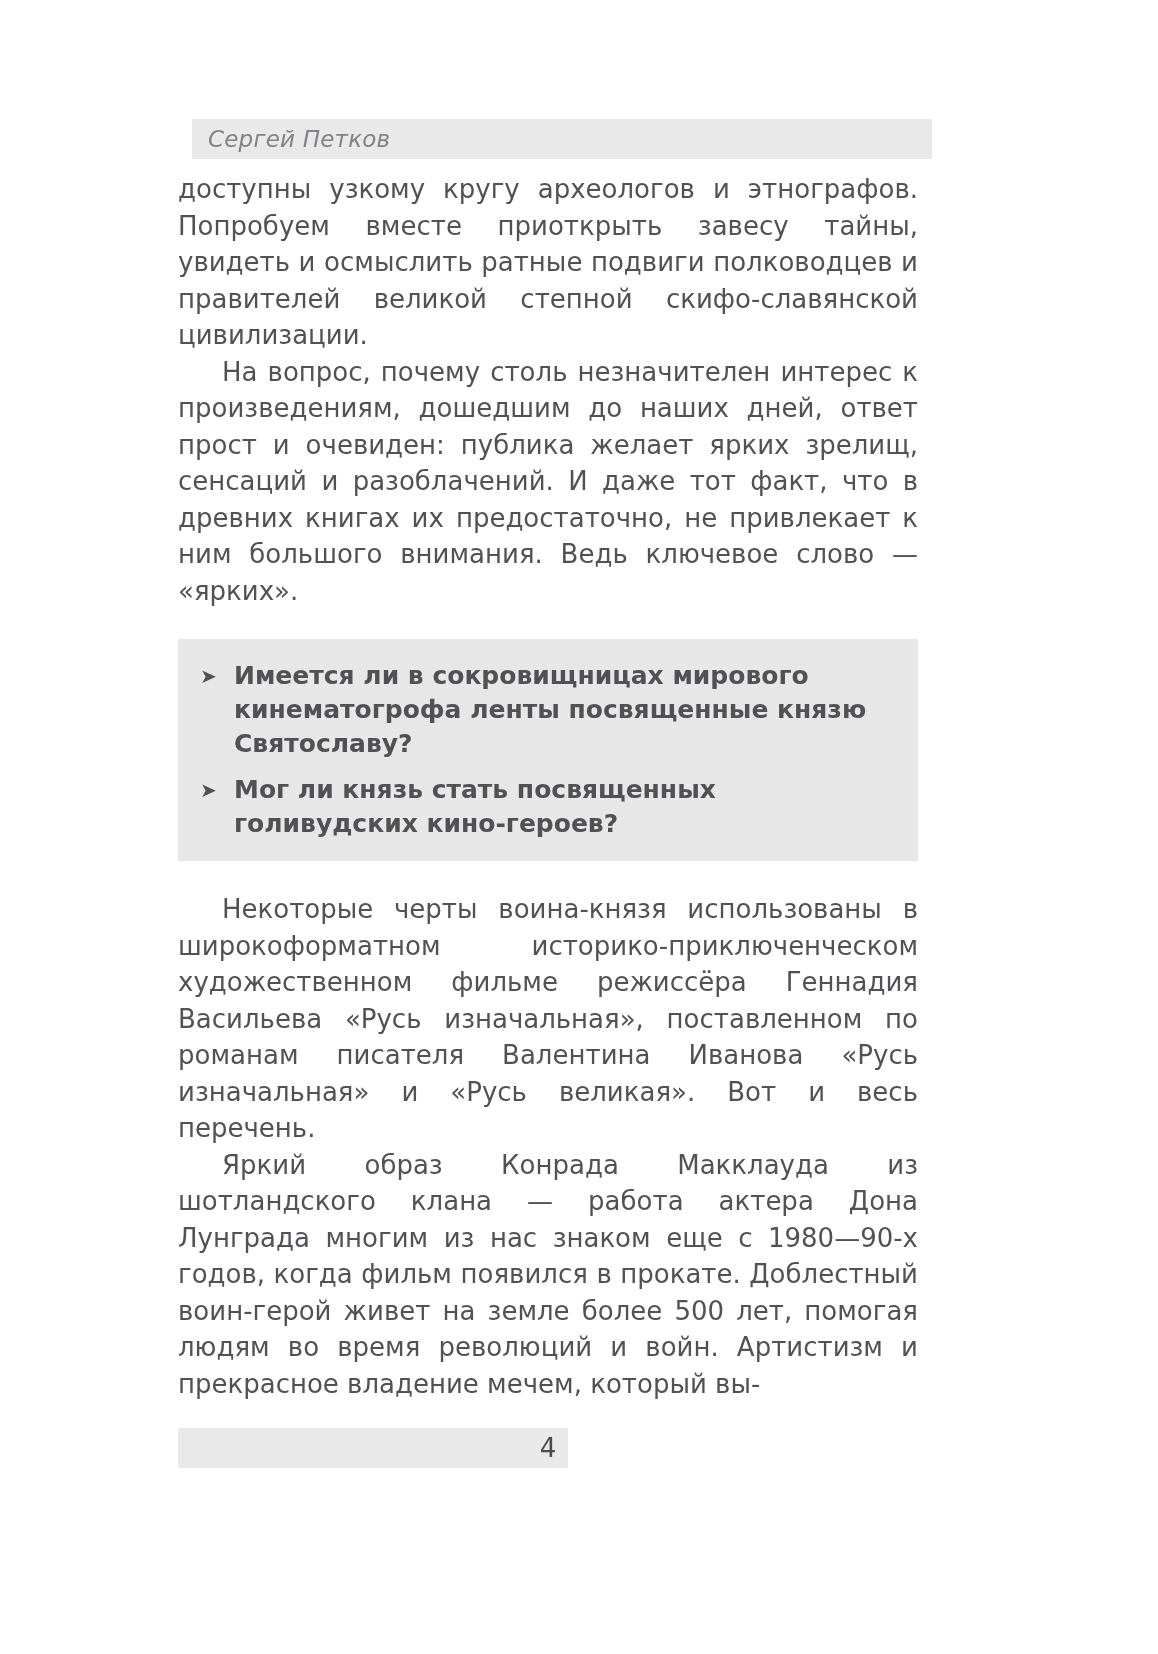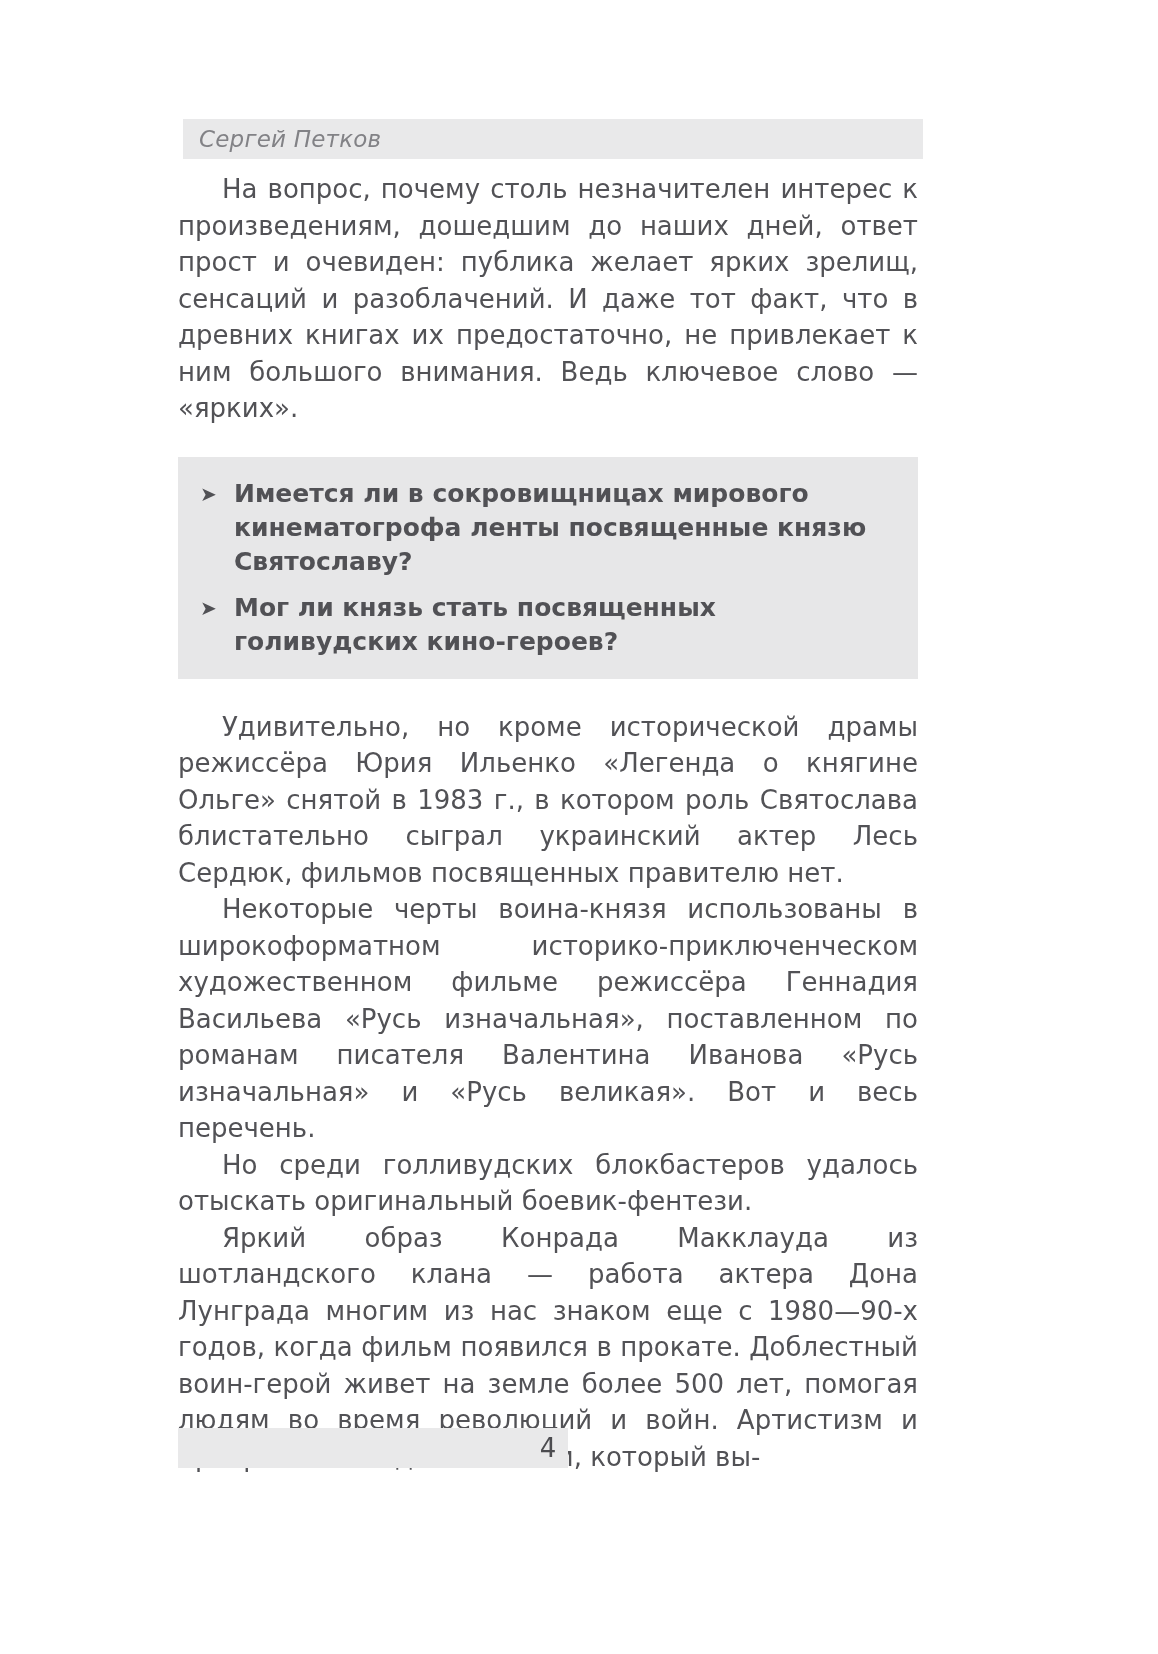--- a/index.html
+++ b/index.html
@@ -11,21 +11,21 @@
     font-family: "DejaVu Sans", "Liberation Sans", sans-serif;
     overflow: hidden;
   }
   .page {
     position: absolute;
     inset: 0;
     background: #ffffff;
   }
   .header-bar {
     position: absolute;
-    left: 183px;
+    left: 192px;
     top: 119px;
     width: 740px;
     height: 40px;
     background: #e9e9ea;
     display: flex;
     align-items: center;
     padding-left: 16px;
   }
   .author {
     font-style: italic;
@@ -89,35 +89,34 @@
 </head>
 <body>
 
 <div class="page">
 
   <div class="header-bar">
     <span class="author">Сергей Петков</span>
   </div>
 
   <div class="content">
+    <p class="para no-indent">доступны узкому кругу археологов и этнографов. Попробуем вместе приоткрыть завесу тайны, увидеть и осмыслить ратные подвиги полководцев и правителей великой степной скифо-славянской цивилизации.</p>
     <p class="para">На вопрос, почему столь незначителен интерес к произведениям, дошедшим до наших дней, ответ прост и очевиден: публика желает ярких зрелищ, сенсаций и разоблачений. И даже тот факт, что в древних книгах их предостаточно, не привлекает к ним большого внимания. Ведь ключевое слово — «ярких».</p>
 
     <div class="callout">
       <div class="callout-item">
         <span class="bullet">➤</span>
         <span class="callout-text">Имеется ли в сокровищницах мирового кинематогрофа ленты посвященные князю Святославу?</span>
       </div>
       <div class="callout-item">
         <span class="bullet">➤</span>
         <span class="callout-text">Мог ли князь стать посвященных голивудских кино-героев?</span>
       </div>
     </div>
 
-    <p class="para">Удивительно, но кроме исторической драмы режиссёра Юрия Ильенко «Легенда о княгине Ольге» снятой в 1983 г., в котором роль Святослава блистательно сыграл украинский актер Лесь Сердюк, фильмов посвященных правителю нет.</p>
     <p class="para">Некоторые черты воина-князя использованы в широкоформатном историко-приключенческом художественном фильме режиссёра Геннадия Васильева «Русь изначальная», поставленном по романам писателя Валентина Иванова «Русь изначальная» и «Русь великая». Вот и весь перечень.</p>
-    <p class="para">Но среди голливудских блокбастеров удалось отыскать оригинальный боевик-фентези.</p>
     <p class="para">Яркий образ Конрада Макклауда из шотландского клана — работа актера Дона Лунграда многим из нас знаком еще с 1980—90-х годов, когда фильм появился в прокате. Доблестный воин-герой живет на земле более 500 лет, помогая людям во время революций и войн. Артистизм и прекрасное владение мечем, который вы-</p>
   </div>
 
   <div class="footer-bar"></div>
   <div class="page-number">4</div>
 
 </div>
 
 </body></html>

